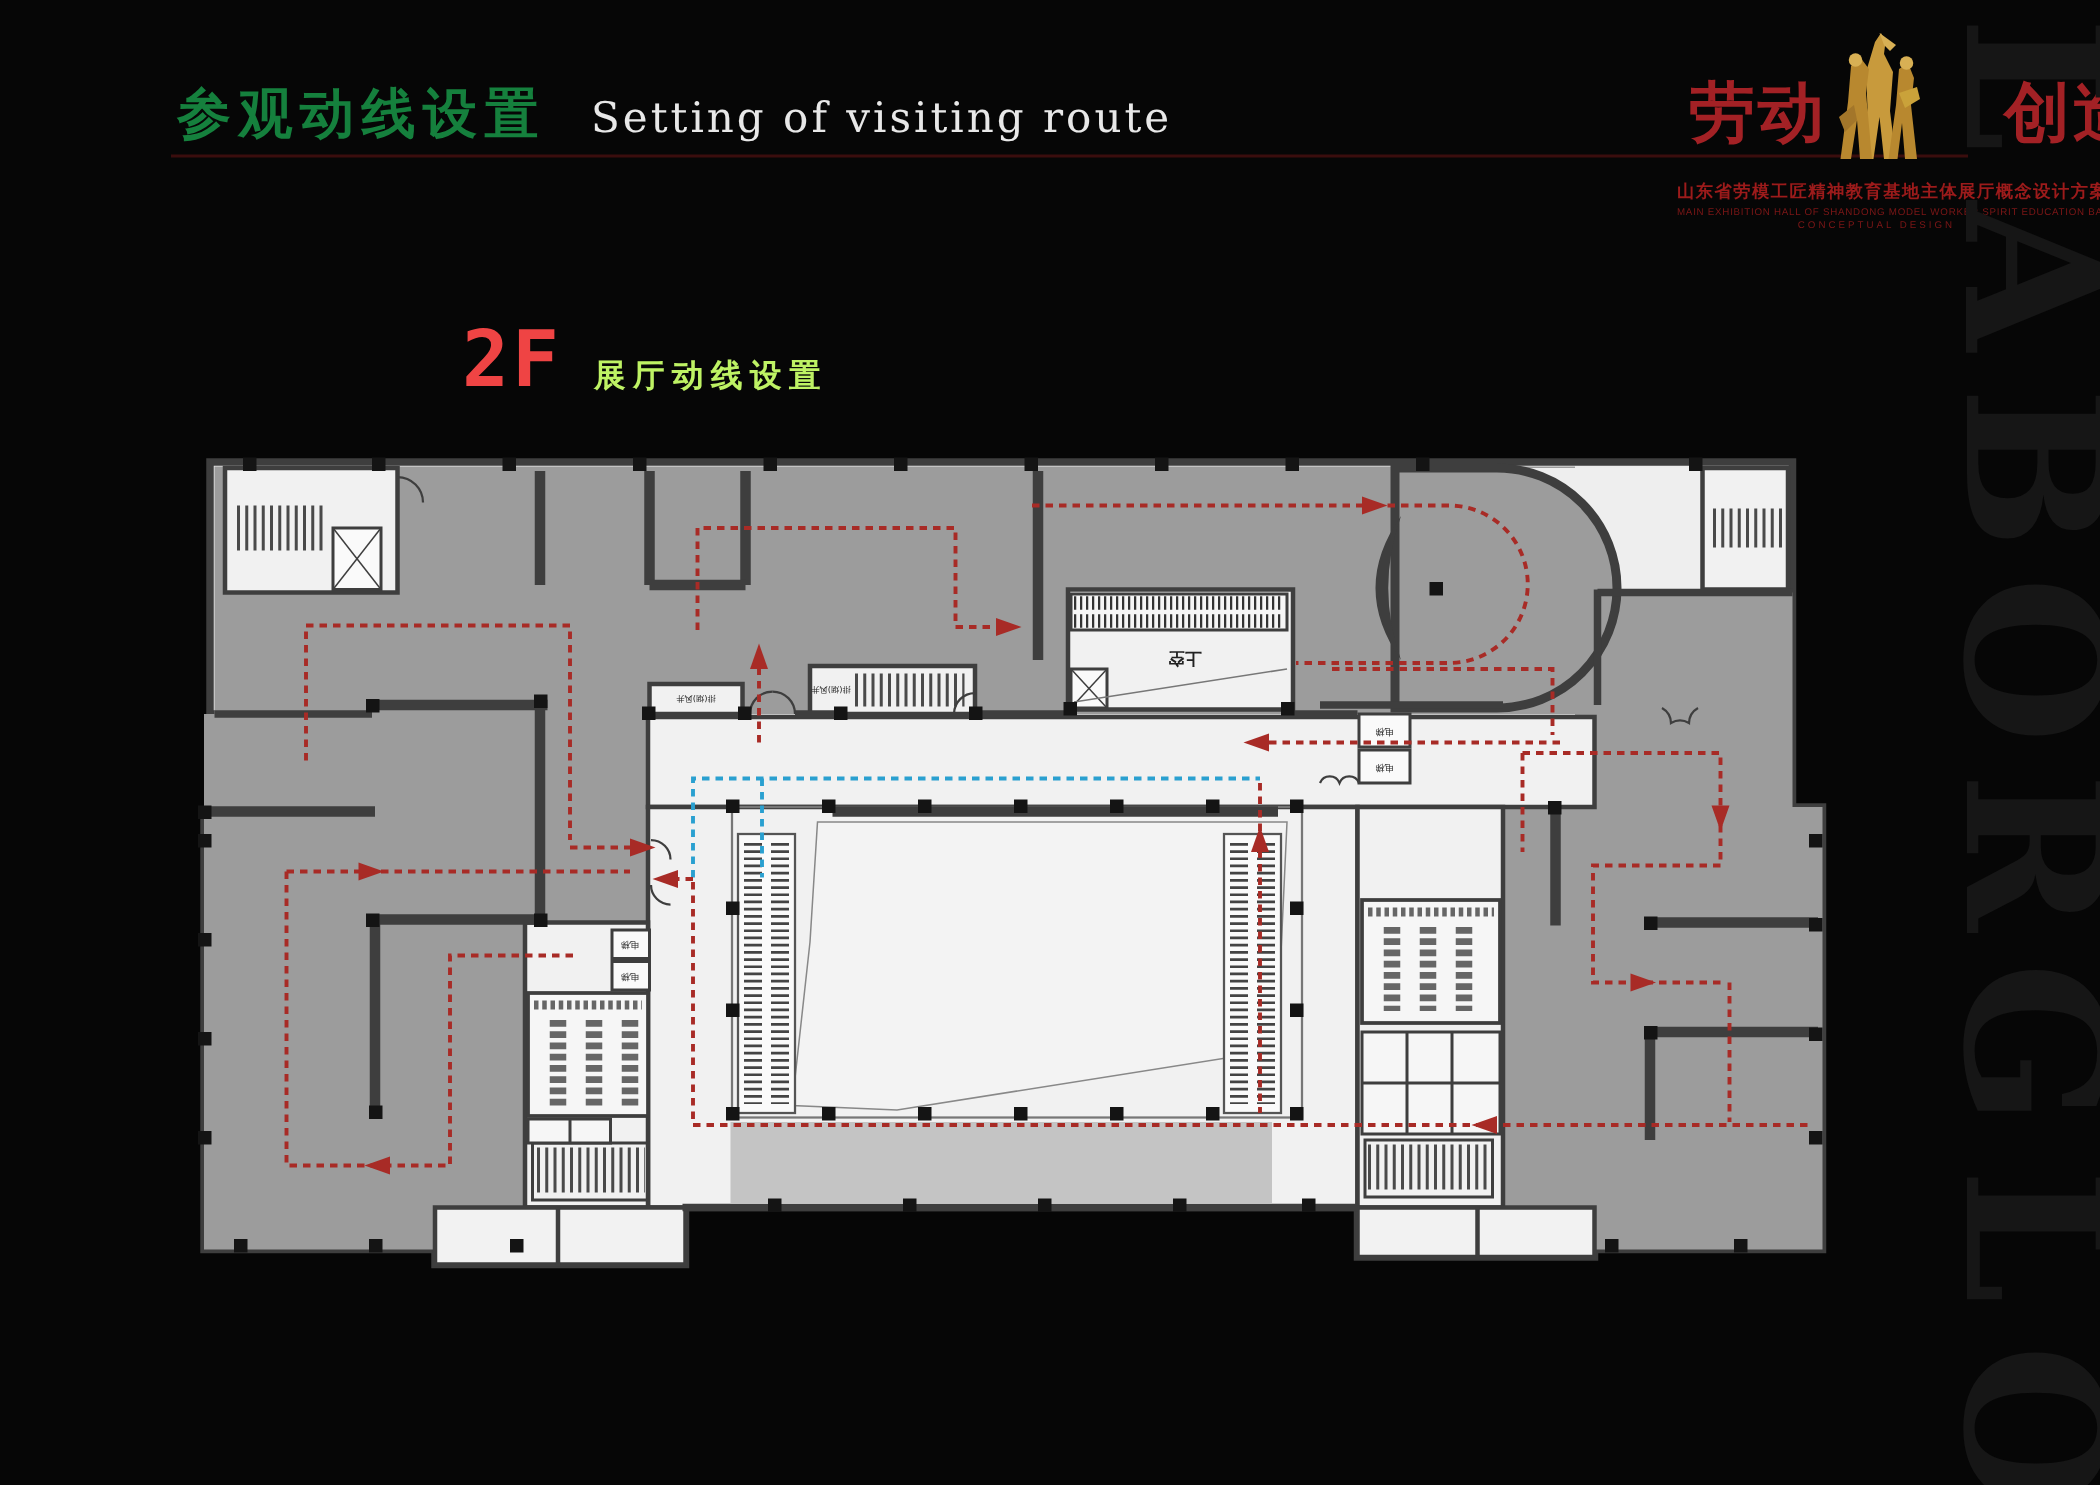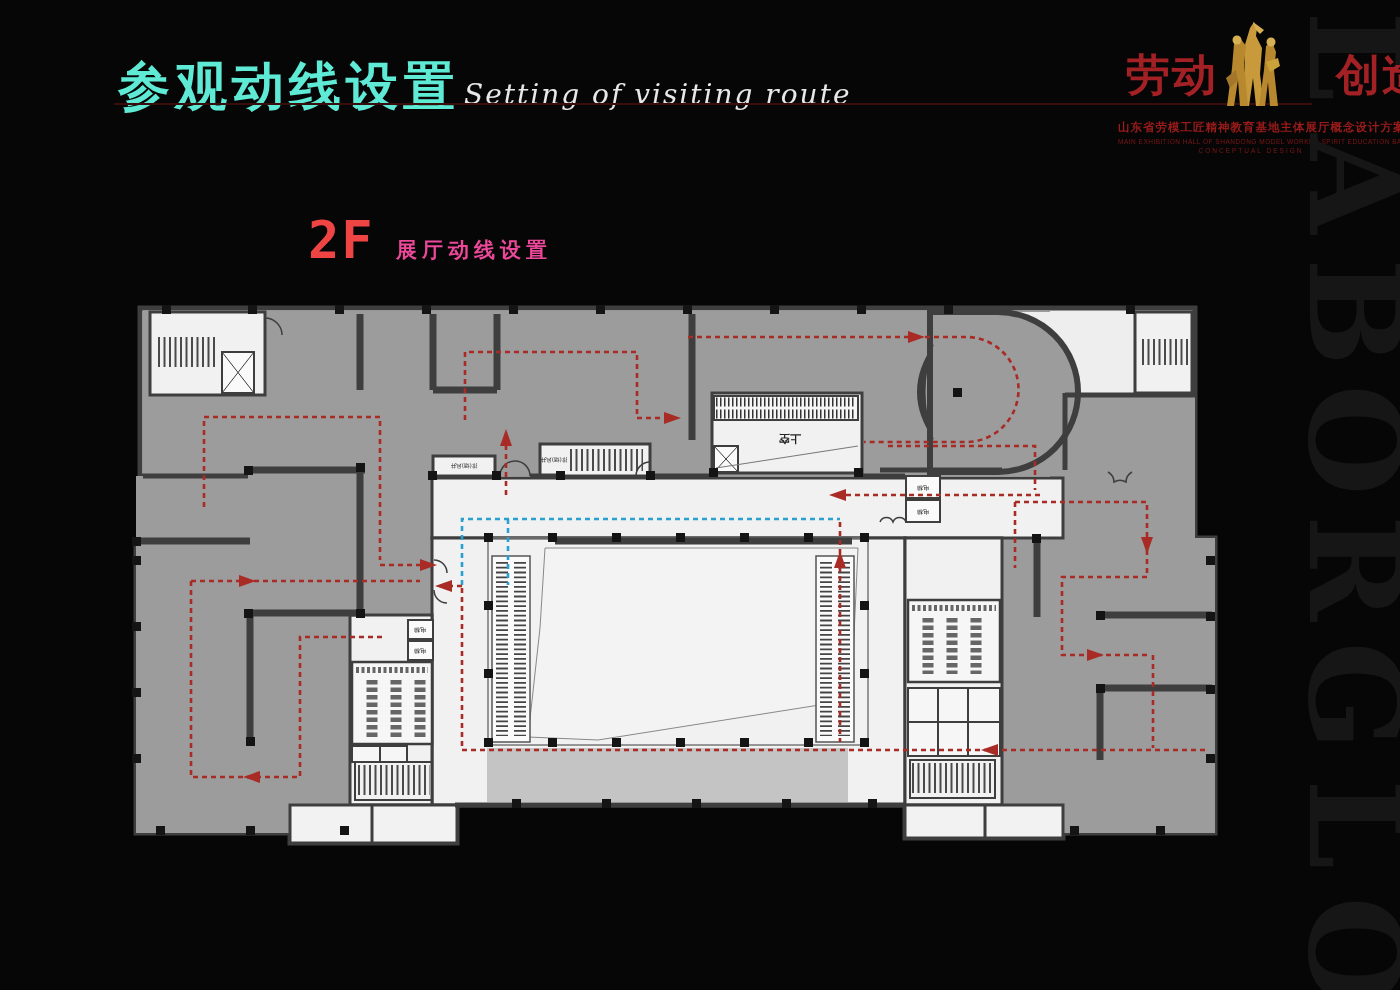--- a/index.html
+++ b/index.html
@@ -1,23 +1,23 @@
 <!DOCTYPE html>
 <html><head>
 <meta charset="utf-8">
 <style>
   html,body{margin:0;padding:0;background:#000;}
   #stage{position:relative;width:1400px;height:990px;background:#060606;overflow:hidden;
          font-family:"Liberation Sans",sans-serif;}
   
   #title-row{position:absolute;left:118px;top:52px;white-space:nowrap;}
   #title-cn{font-family:"DejaVu Serif","Liberation Serif",serif;font-weight:bold;
-            font-size:52px;color:#5eead4;letter-spacing:5px;}
+            font-size:36px;color:#15803d;letter-spacing:5px;}
   #title-en{font-family:"DejaVu Serif","Liberation Serif",serif;font-size:28px;color:#e8e8e8;
-            margin-left:4px;letter-spacing:2px;font-style:italic;}
+            margin-left:30px;letter-spacing:2px;}
   #title-rule{position:absolute;left:114px;top:103px;width:1198px;height:2px;background:#3a0d0d;}
   
   #brand{position:absolute;left:1118px;top:18px;width:266px;text-align:center;}
   .brand-words{position:relative;height:92px;}
   .brand-word{position:absolute;top:28px;font-family:"DejaVu Serif","Liberation Serif",serif;
               font-weight:bold;font-size:44px;color:#a32125;letter-spacing:2px;}
   #brand-word-left{left:8px;text-align:right;}
   #brand-word-right{right:-44px;}
   #statue{position:absolute;left:102px;top:0;}
   .brand-sub-cn{margin-top:10px;font-size:11.5px;font-weight:bold;color:#9c1b1b;letter-spacing:1px;white-space:nowrap;}
@@ -26,21 +26,21 @@
   
   #watermark{position:absolute;right:-30px;top:-8px;width:150px;height:1000px;
              display:flex;flex-direction:column;align-items:center;}
   .wm-letter{flex:1;display:flex;align-items:center;justify-content:center;
              font-family:"DejaVu Serif","Liberation Serif",serif;font-weight:bold;
              font-size:128px;color:#161616;transform:rotate(90deg);line-height:1;}
   
   #floor-label{position:absolute;left:308px;top:210px;}
   #floor-num{font-family:"DejaVu Sans Mono","Liberation Mono",monospace;font-weight:bold;
              font-size:52px;color:#ef4444;letter-spacing:2px;}
-  #floor-sub{position:absolute;left:88px;top:26px;font-size:21px;font-weight:bold;color:#ec4899;
+  #floor-sub{position:absolute;left:88px;top:26px;font-size:21px;font-weight:bold;color:#bef264;
              letter-spacing:5px;white-space:nowrap;}
   
   #plan{position:absolute;left:130px;top:300px;}
   text{font-family:"DejaVu Sans","Liberation Sans",sans-serif;}
 </style>
 </head>
 <body>
 
 <div id="stage">
 

